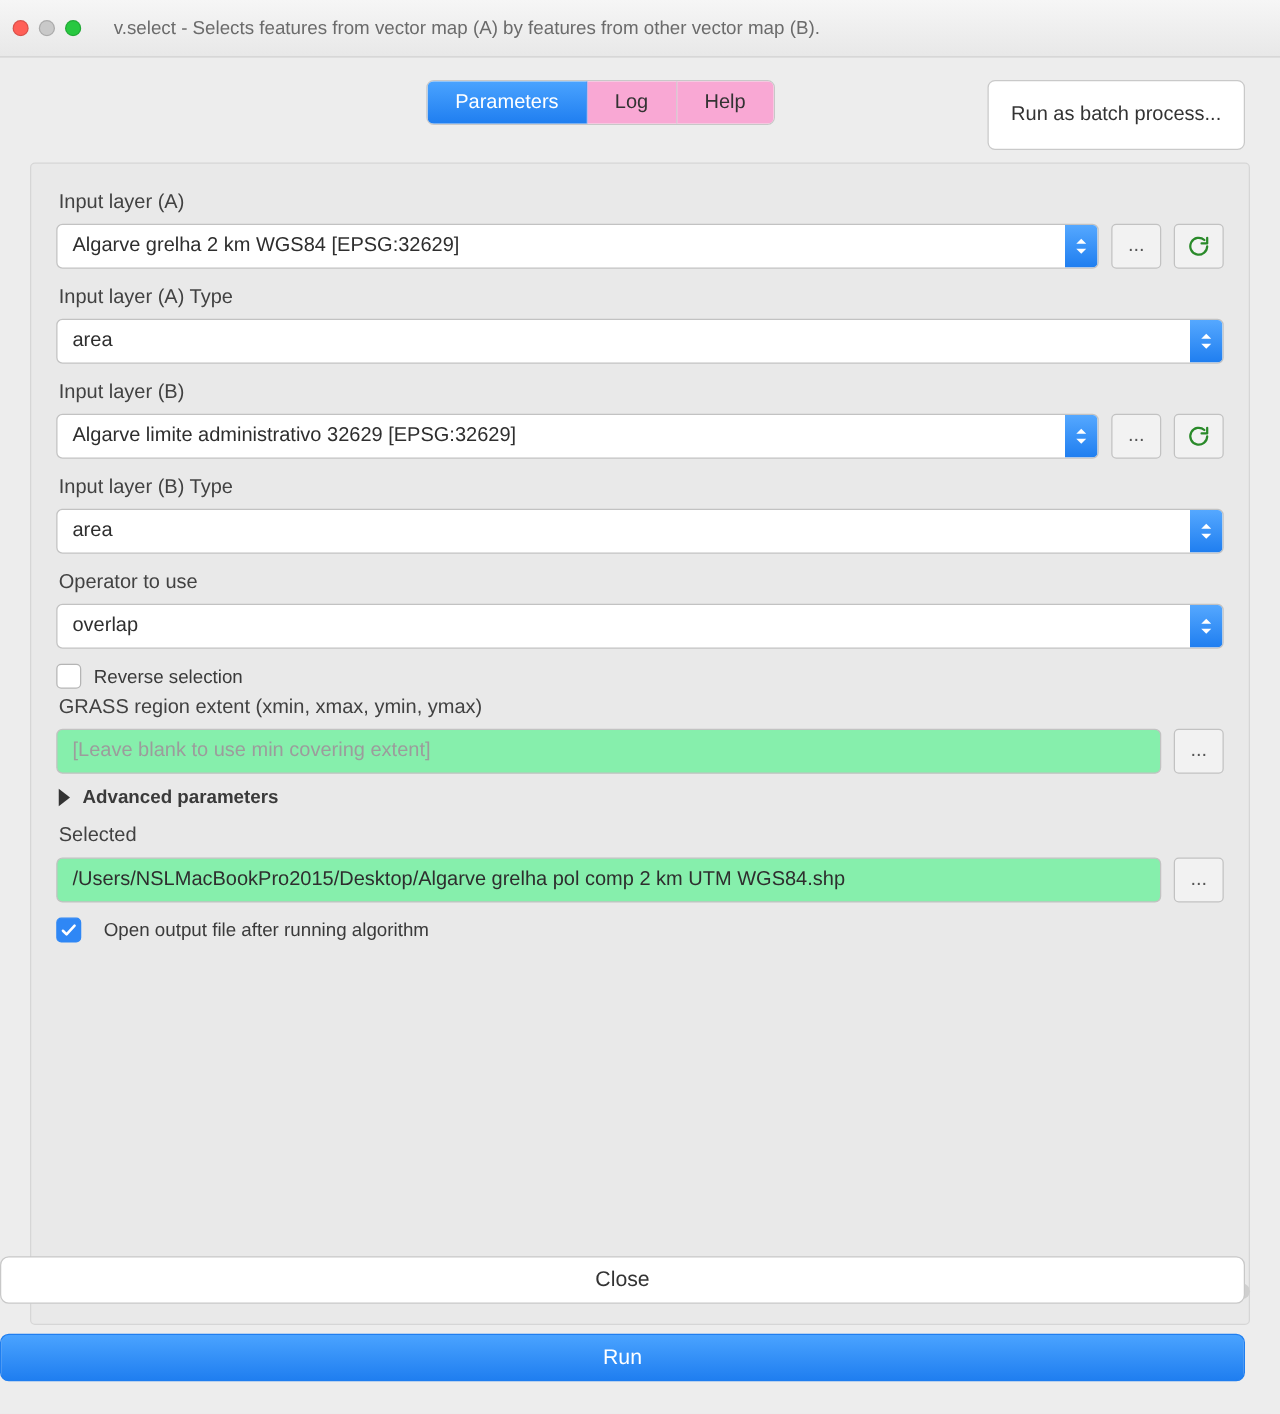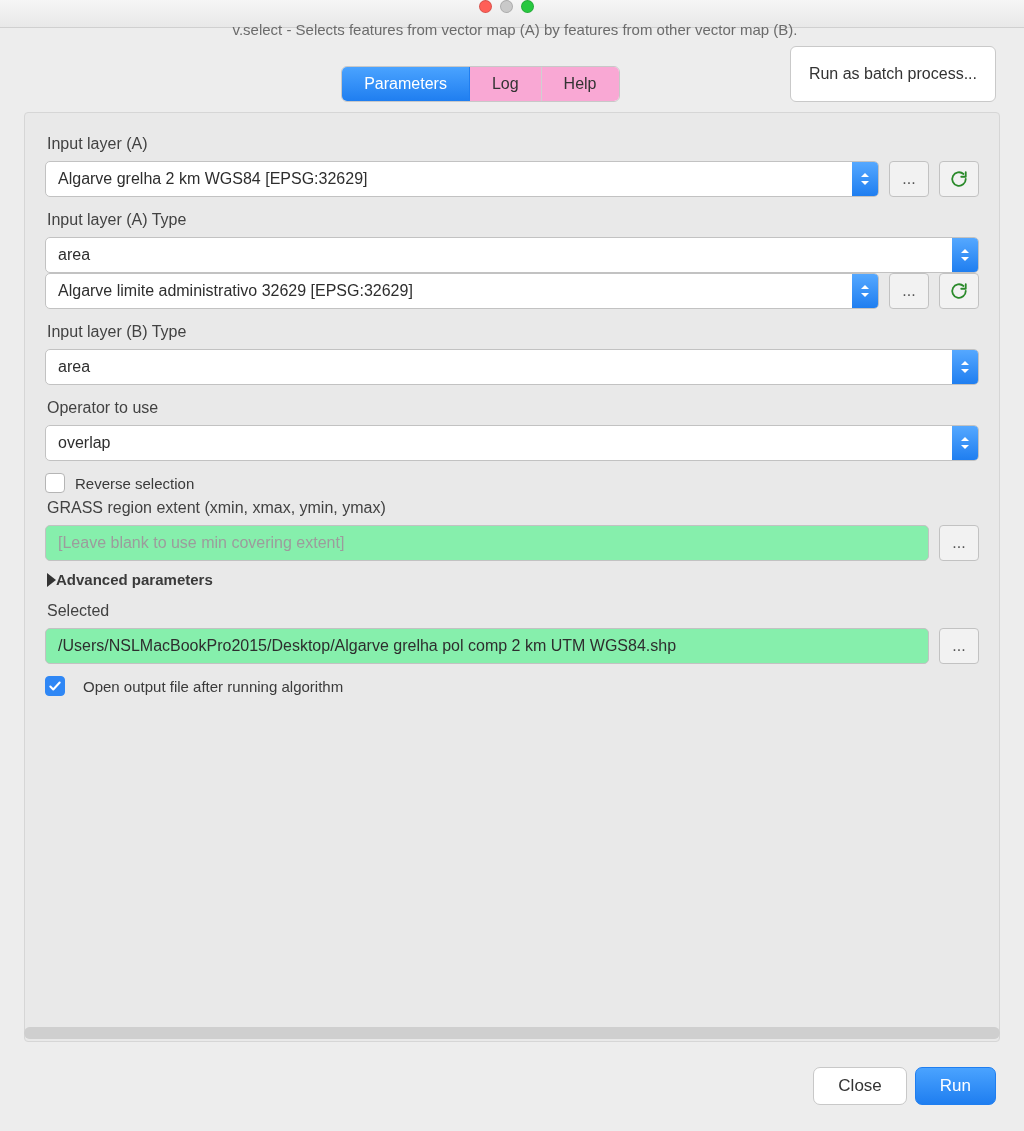--- a/index.html
+++ b/index.html
@@ -7,38 +7,37 @@
   body {
     font-family: -apple-system, "Helvetica Neue", Arial, sans-serif;
     font-size: 15px;
     color: #3a3a3a;
     background: #ededed;
     width: 1024px;
     height: 1131px;
     overflow: hidden;
   }
   .titlebar {
-    height: 28px;
+    height: 46px;
     background: linear-gradient(#f6f6f6,#e8e8e8);
     border-bottom: 1px solid #d0d0d0;
     display:flex;
     align-items:center;
     padding: 0 10px;
     gap: 8px;
-    flex-direction: column;
   }
   .traffic { display:flex; gap:8px; margin-right: 12px;}
   .tl-btn { width:13px; height:13px; border-radius:50%; border:1px solid rgba(0,0,0,0.15);}
   .tl-close{ background:#ff5f57;}
   .tl-min{ background:#c9c9c9;}
   .tl-max{ background:#28c840;}
   .title-text { flex:1; text-align:left; color:#6b6b6b; font-size:15px; padding-left: 6px;}
   .toprow {
     display:flex;
-    align-items:flex-end;
+    align-items:flex-start;
     padding: 18px 28px 10px 28px;
     gap: 16px;
   }
   .tabgroup {
     display:flex;
     margin: 0 auto;
     border-radius:6px;
     overflow:hidden;
     border:1px solid #c8c8c8;
     background:#fff;
@@ -134,36 +133,37 @@
   .check-row{
     display:flex; align-items:center; gap:10px; margin: 8px 0 6px 0;
   }
   .chk{
     width:20px;height:20px;border:1px solid #b5b5b5;border-radius:4px;background:#fff;flex:none;
     display:flex;align-items:center;justify-content:center;
   }
   .chk.checked{ background:#2f87f5;border-color:#2f87f5;}
   .chk.checked svg{ width:14px;height:14px;}
   .disclosure{
-    display:flex; align-items:center; margin:10px 0 6px 2px; font-weight:600; color:#3a3a3a;
+    display:flex; align-items:center; gap:10px; margin:10px 0 6px 2px; font-weight:600; color:#3a3a3a;
   }
   .disclosure .tri-r{
     width:0;height:0;border-top:7px solid transparent;border-bottom:7px solid transparent;border-left:9px solid #333;
   }
   .scrollbar-placeholder{
     position:absolute; left:24px; right:24px; bottom:92px; height:12px;
     background:#ddd; border-radius:8px;
   }
   .scrollbar-placeholder .thumb{
     position:absolute; left:0; right:0; top:0; bottom:0; background:#cfcfcf; border-radius:8px;
   }
   .footer{
     position:absolute; left:0; right:0; bottom:0;
-    display:flex; justify-content:flex-end; gap:8px;
+    display:flex; justify-content:flex-end; gap:24px;
     padding: 18px 28px 26px 0;
+    flex-direction: column;
   }
   .btn{
     padding:8px 24px; border-radius:7px; font-size:17px; border:1px solid #c8c8c8; background:#fff; color:#333;
   }
   .btn.primary{
     background: linear-gradient(#4aa3ff,#1f7ef0);
     border-color:#1f7ef0; color:#fff;
   }
   .window{ position:relative; width:1024px; height:1131px;}
 </style>
@@ -217,20 +217,21 @@
     <div class="row">
       <div class="combo">
         <div class="combo-text">area</div>
         <div class="spin">
             <div class="tri up"></div>
             <div class="tri dn"></div>
           </div>
       </div>
     </div>
 
+    <div class="field-label">Input layer (B)</div>
     <div class="row">
       <div class="combo">
         <div class="combo-text">Algarve limite administrativo 32629 [EPSG:32629]</div>
         <div class="spin">
             <div class="tri up"></div>
             <div class="tri dn"></div>
           </div>
       </div>
       <div class="sq-btn">
           <span>...</span>

